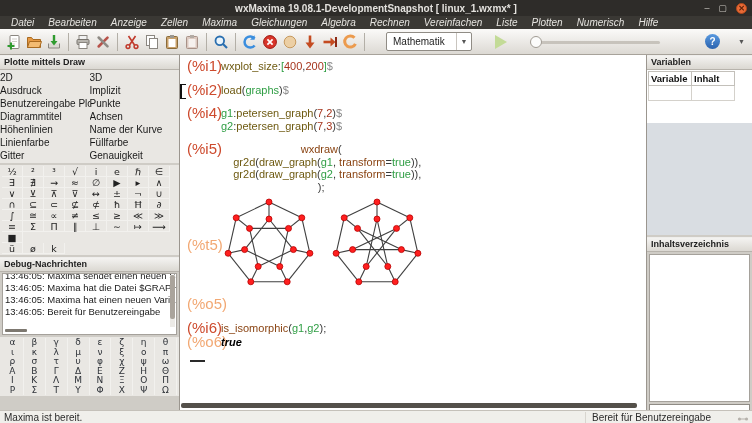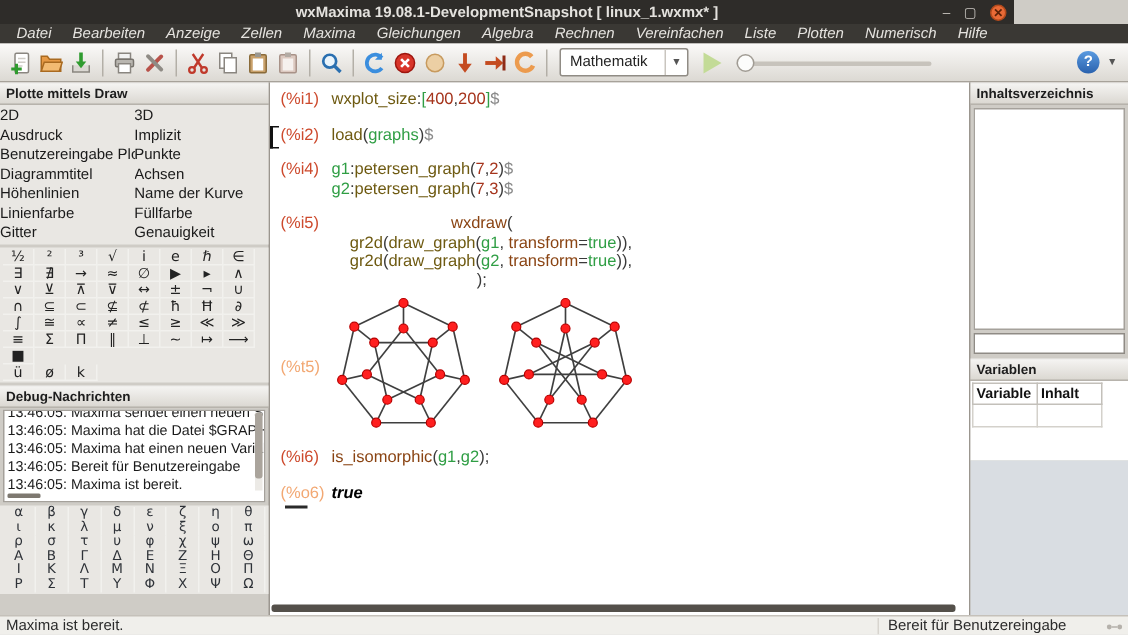--- a/index.html
+++ b/index.html
@@ -1,33 +1,33 @@
 <!DOCTYPE html>
 <html><head>
 <meta charset="utf-8">
 <style>
   html,body{margin:0;padding:0;}
   body{width:752px;height:423px;position:relative;overflow:hidden;background:#cfccc6;
        font-family:"Liberation Sans",sans-serif;-webkit-font-smoothing:antialiased;}
   
-  .titlebar{position:absolute;left:0;top:0;width:676px;height:16px;background:#2e2c29;
+  .titlebar{position:absolute;left:0;top:0;width:752px;height:16px;background:#2e2c29;
             display:flex;align-items:center;justify-content:center;}
   .title-text{font-size:10px;font-weight:bold;color:#e4e2de;}
   .win-controls{position:absolute;right:5px;top:0;height:16px;display:flex;align-items:center;gap:9px;}
   .win-min,.win-max{color:#c9c6c0;font-size:9px;line-height:9px;}
   .win-close{width:11px;height:11px;border-radius:50%;background:#e96a36;border:1px solid #b34a1c;
              color:#5c2208;font-size:8px;line-height:10px;text-align:center;font-weight:bold;box-sizing:border-box;}
   
   .menubar{position:absolute;left:0;top:16px;width:752px;height:13px;background:#3a3834;
            display:flex;align-items:center;padding-left:4px;box-sizing:border-box;}
   .menu-item{color:#e5e3df;font-size:10px;padding:0 7px;line-height:13px;font-style:italic;}
   
   .toolbar{position:absolute;left:0;top:29px;width:752px;height:26px;box-sizing:border-box;
            background:linear-gradient(#fbfaf9,#dcd9d3);border-bottom:1px solid #a7a29a;
-           display:flex;align-items:center;padding:0 4px;}
+           display:flex;align-items:center;padding:0 4px;gap:13px;}
   .tb-icons{display:flex;align-items:center;}
   .tb-btn{width:20px;height:20px;display:flex;align-items:center;justify-content:center;border-radius:3px;}
   .tb-sep{width:1px;height:18px;background:#b3afa7;margin:0 4px;}
   .combo{width:84px;height:17px;background:#fff;border:1px solid #908c85;border-radius:2px;
          display:flex;align-items:center;font-size:10px;color:#222;margin-left:4px;}
   .combo-text{flex:1;padding-left:6px;}
   .combo-arrow{width:14px;height:100%;border-left:1px solid #c9c5bf;display:flex;align-items:center;
                justify-content:center;font-size:7px;color:#555;}
   .play-btn{width:0;height:0;border-top:7px solid transparent;border-bottom:7px solid transparent;
             border-left:12px solid #c3db97;margin-left:10px;}
@@ -71,21 +71,21 @@
   .vars-table th{width:38px;height:13px;font-size:9.5px;font-weight:bold;color:#111;
                  border:1px solid #c3c0ba;background:#fff;text-align:left;padding:0 2px;}
   .vars-table td{height:12px;border:1px solid #d4d1cb;background:#fff;}
   .vars-below{background:#d9dde2;height:112px;}
   
   .main{position:absolute;left:180px;top:55px;width:466px;height:355px;background:#ffffff;overflow:hidden;}
   .worksheet{position:relative;padding:5px 0 0 7px;}
   .cell{display:flex;margin-bottom:11px;position:relative;}
   .cell.image{margin-top:-6px;margin-bottom:6px;align-items:center;}
   .cell:nth-child(7){margin-bottom:2px;}
-  .cell-label{width:30px;flex:0 0 30px;font-size:11px;line-height:12.5px;white-space:pre;}
+  .cell-label{width:30px;flex:0 0 30px;font-size:15px;line-height:12.5px;white-space:pre;}
   .cell-body{margin-left:4px;min-height:12.5px;text-align:center;}
   .code-line{font-size:11px;line-height:12.5px;white-space:pre;}
   .tok-out{font-weight:bold;font-style:italic;}
   .cell-bracket{position:absolute;left:-7px;top:0;width:4px;height:13px;
                 border-left:2px solid #111;border-top:1px solid #111;border-bottom:1px solid #111;}
   .img-gap{display:inline-block;width:12px;}
   .cursor-line{width:15px;height:2px;background:#2a2a2a;margin:2px 0 0 3px;}
   .hscroll{position:absolute;left:1px;bottom:2px;width:456px;height:5px;background:#54504a;border-radius:2px;}
   
   .statusbar{position:absolute;left:0;top:410px;width:752px;height:13px;background:#f0efeb;
@@ -338,21 +338,20 @@
       </div>
   </div>
   <div class="panel">
     <div class="panel-header">Debug-Nachrichten</div>
     <div class="debug-box">
       <div class="debug-lines">
           <div class="debug-line">13:46:05: Maxima sendet einen neuen Satz von</div>
           <div class="debug-line">13:46:05: Maxima hat die Datei $GRAPHS gelad</div>
           <div class="debug-line">13:46:05: Maxima hat einen neuen Variablenwe</div>
           <div class="debug-line">13:46:05: Bereit für Benutzereingabe</div>
-          <div class="debug-line">13:46:05: Maxima ist bereit.</div>
         </div>
       <div class="debug-vscroll">
           <div class="debug-vthumb"></div>
         </div>
       <div class="debug-hthumb"></div>
     </div>
   </div>
   <div class="panel">
     <div class="greek-grid">
         <span class="greek-cell">α</span>
@@ -516,62 +515,66 @@
               <circle cx="67.5" cy="30.4" r="3"></circle>
               <circle cx="72.4" cy="51.6" r="3"></circle>
               <circle cx="58.8" cy="68.5" r="3"></circle>
               <circle cx="37.2" cy="68.5" r="3"></circle>
               <circle cx="23.6" cy="51.6" r="3"></circle>
               <circle cx="28.5" cy="30.4" r="3"></circle>
             </g>
           </svg></div>
       </div>
       <div class="cell">
+        <span class="cell-label" style="color: rgb(242, 168, 115);">(%o5)</span>
+        <div class="cell-body"></div>
+      </div>
+      <div class="cell">
         <span class="cell-label" style="color: rgb(205, 74, 45);">(%i6)</span>
         <div class="cell-body">
           <div class="code-line"><span class="tok-fb" style="color: rgb(138, 68, 19);">is_isomorphic</span><span class="tok-o" style="color: rgb(58, 58, 58);">(</span><span class="tok-v" style="color: rgb(47, 158, 68);">g1</span><span class="tok-o" style="color: rgb(58, 58, 58);">,</span><span class="tok-v" style="color: rgb(47, 158, 68);">g2</span><span class="tok-o" style="color: rgb(58, 58, 58);">);</span></div>
         </div>
       </div>
       <div class="cell">
         <span class="cell-label" style="color: rgb(242, 168, 115);">(%o6)</span>
         <div class="cell-body">
           <div class="code-line"><span class="tok-out" style="color: rgb(0, 0, 0);">true</span></div>
         </div>
       </div>
       <div class="cursor-line"></div>
     </div>
   <div class="hscroll"></div>
 </div>
 
 <div class="rightbar">
-  <div class="panel">
-    <div class="panel-header">Inhaltsverzeichnis</div>
-    <div class="toc-list"></div>
-    <div class="toc-input"></div>
-  </div>
   <div class="panel">
     <div class="panel-header">Variablen</div>
     <div class="vars-wrap">
       <table class="vars-table">
           <thead>
             <tr>
               <th>Variable</th>
               <th>Inhalt</th>
             </tr>
           </thead>
       <tbody>
             <tr>
               <td></td>
               <td></td>
             </tr>
           </tbody>
         </table>
     </div>
     <div class="vars-below"></div>
   </div>
+  <div class="panel">
+    <div class="panel-header">Inhaltsverzeichnis</div>
+    <div class="toc-list"></div>
+    <div class="toc-input"></div>
+  </div>
 </div>
 
 <div class="statusbar">
   <span class="status-left">Maxima ist bereit.</span>
   <span class="status-right">Bereit für Benutzereingabe</span>
   <span class="status-icon">
     <svg width="12" height="8">
         <circle cx="2.5" cy="4" r="1.6" fill="#b5b1ab"></circle>
         <circle cx="9.5" cy="4" r="1.6" fill="#b5b1ab"></circle>
         <path d="M4 4h4" stroke="#b5b1ab" stroke-width="1"></path>

